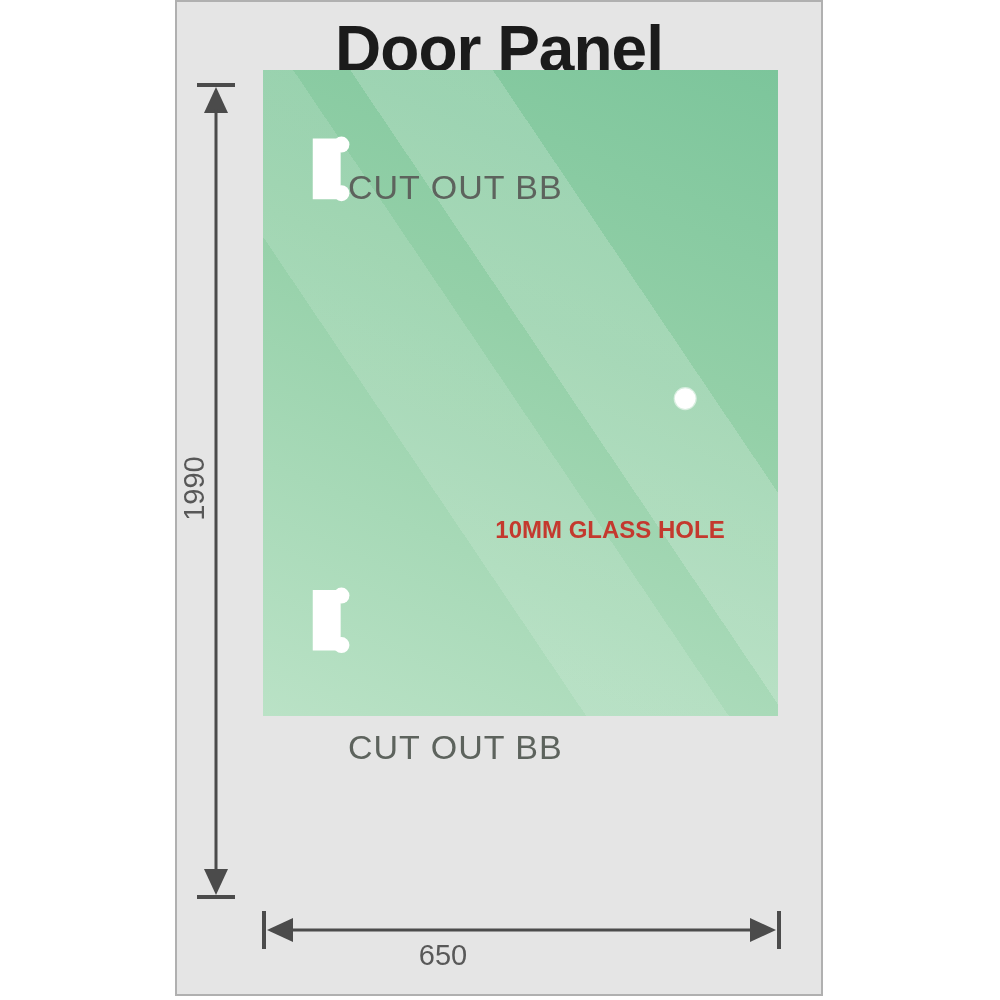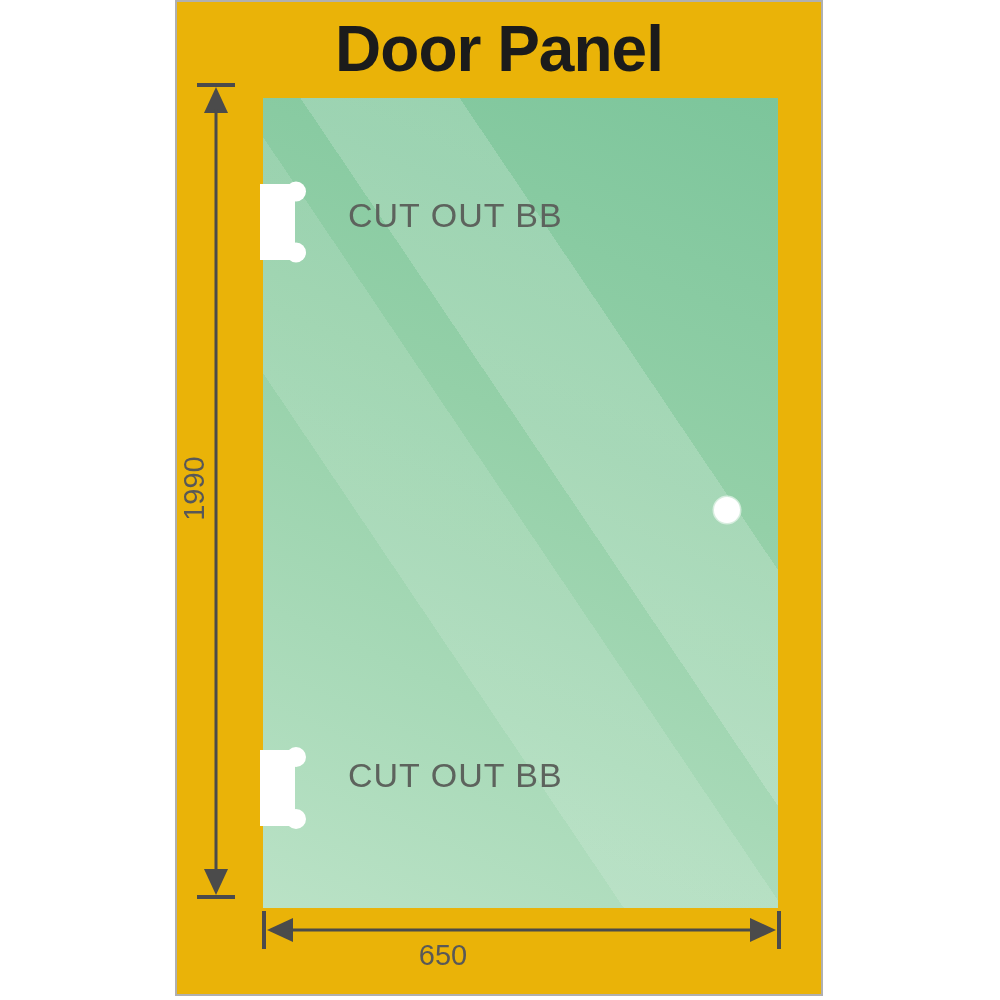--- a/index.html
+++ b/index.html
@@ -3,30 +3,30 @@
 <meta charset="utf-8">
 <style>
   html,body{margin:0;padding:0;}
   body{
     width:1000px;height:1000px;position:relative;background:#ffffff;
     font-family:"Liberation Sans",sans-serif;overflow:hidden;
   }
   
   .frame{
     position:absolute;left:175px;top:0;width:648px;height:996px;
-    border:2px solid #b0b0b0;box-sizing:border-box;background:#eab308;
+    border:2px solid #b0b0b0;box-sizing:border-box;background:#e5e5e5;
   }
   .title{
     position:absolute;top:15px;left:0;width:100%;text-align:center;
     font-size:64px;font-weight:bold;letter-spacing:-1px;line-height:1;
     color:#1b1b1b;
   }
   
   .glass{
-    position:absolute;left:86px;top:96px;width:515px;height:810px;
+    position:absolute;left:86px;top:68px;width:515px;height:646px;
     background-image:
       linear-gradient(56deg, rgba(255,255,255,0) 34%, rgba(255,255,255,0.13) 34%, rgba(255,255,255,0.13) 49%, rgba(255,255,255,0) 49%),
       linear-gradient(56deg, rgba(255,255,255,0) 55%, rgba(255,255,255,0.18) 55%, rgba(255,255,255,0.18) 70%, rgba(255,255,255,0) 70%),
       linear-gradient(204deg, #7cc59b 0%, #94d0a8 42%, #bae2c6 100%);
   }
   .glass-features{
     position:absolute;left:0;top:0;width:100%;height:100%;overflow:visible;display:block;
   }
   .cutout-label{
     position:absolute;left:85px;font-size:34px;letter-spacing:1px;
@@ -65,20 +65,21 @@
         <path d="M -3 652 H 26 Q 32 652 32 658 V 722 Q 32 728 26 728 H -3 Z" fill="#ffffff"></path>
         <circle cx="33" cy="659" r="10" fill="#ffffff"></circle>
         <circle cx="33" cy="721" r="10" fill="#ffffff"></circle>
       </g>
 
       <circle cx="464" cy="412" r="13" fill="#ffffff" stroke="rgba(255,255,255,0.55)" stroke-width="3"></circle>
     </svg>
 
     <div class="cutout-label" style="top:99px">CUT OUT BB</div>
     <div class="cutout-label" style="top:659px">CUT OUT BB</div>
+    <div class="hole-label">10MM GLASS HOLE</div>
   </div>
 
   <svg class="dim-v" viewBox="0 0 40 816">
     <rect class="dim-fill" x="0" y="0" width="38" height="4"></rect>
     <polygon class="dim-fill" points="19,4 7,30 31,30"></polygon>
     <rect class="dim-fill" x="17.5" y="26" width="3" height="764"></rect>
     <polygon class="dim-fill" points="19,812 7,786 31,786"></polygon>
     <rect class="dim-fill" x="0" y="812" width="38" height="4"></rect>
   </svg>
   <div class="dim-label dim-v-label">1990</div>

